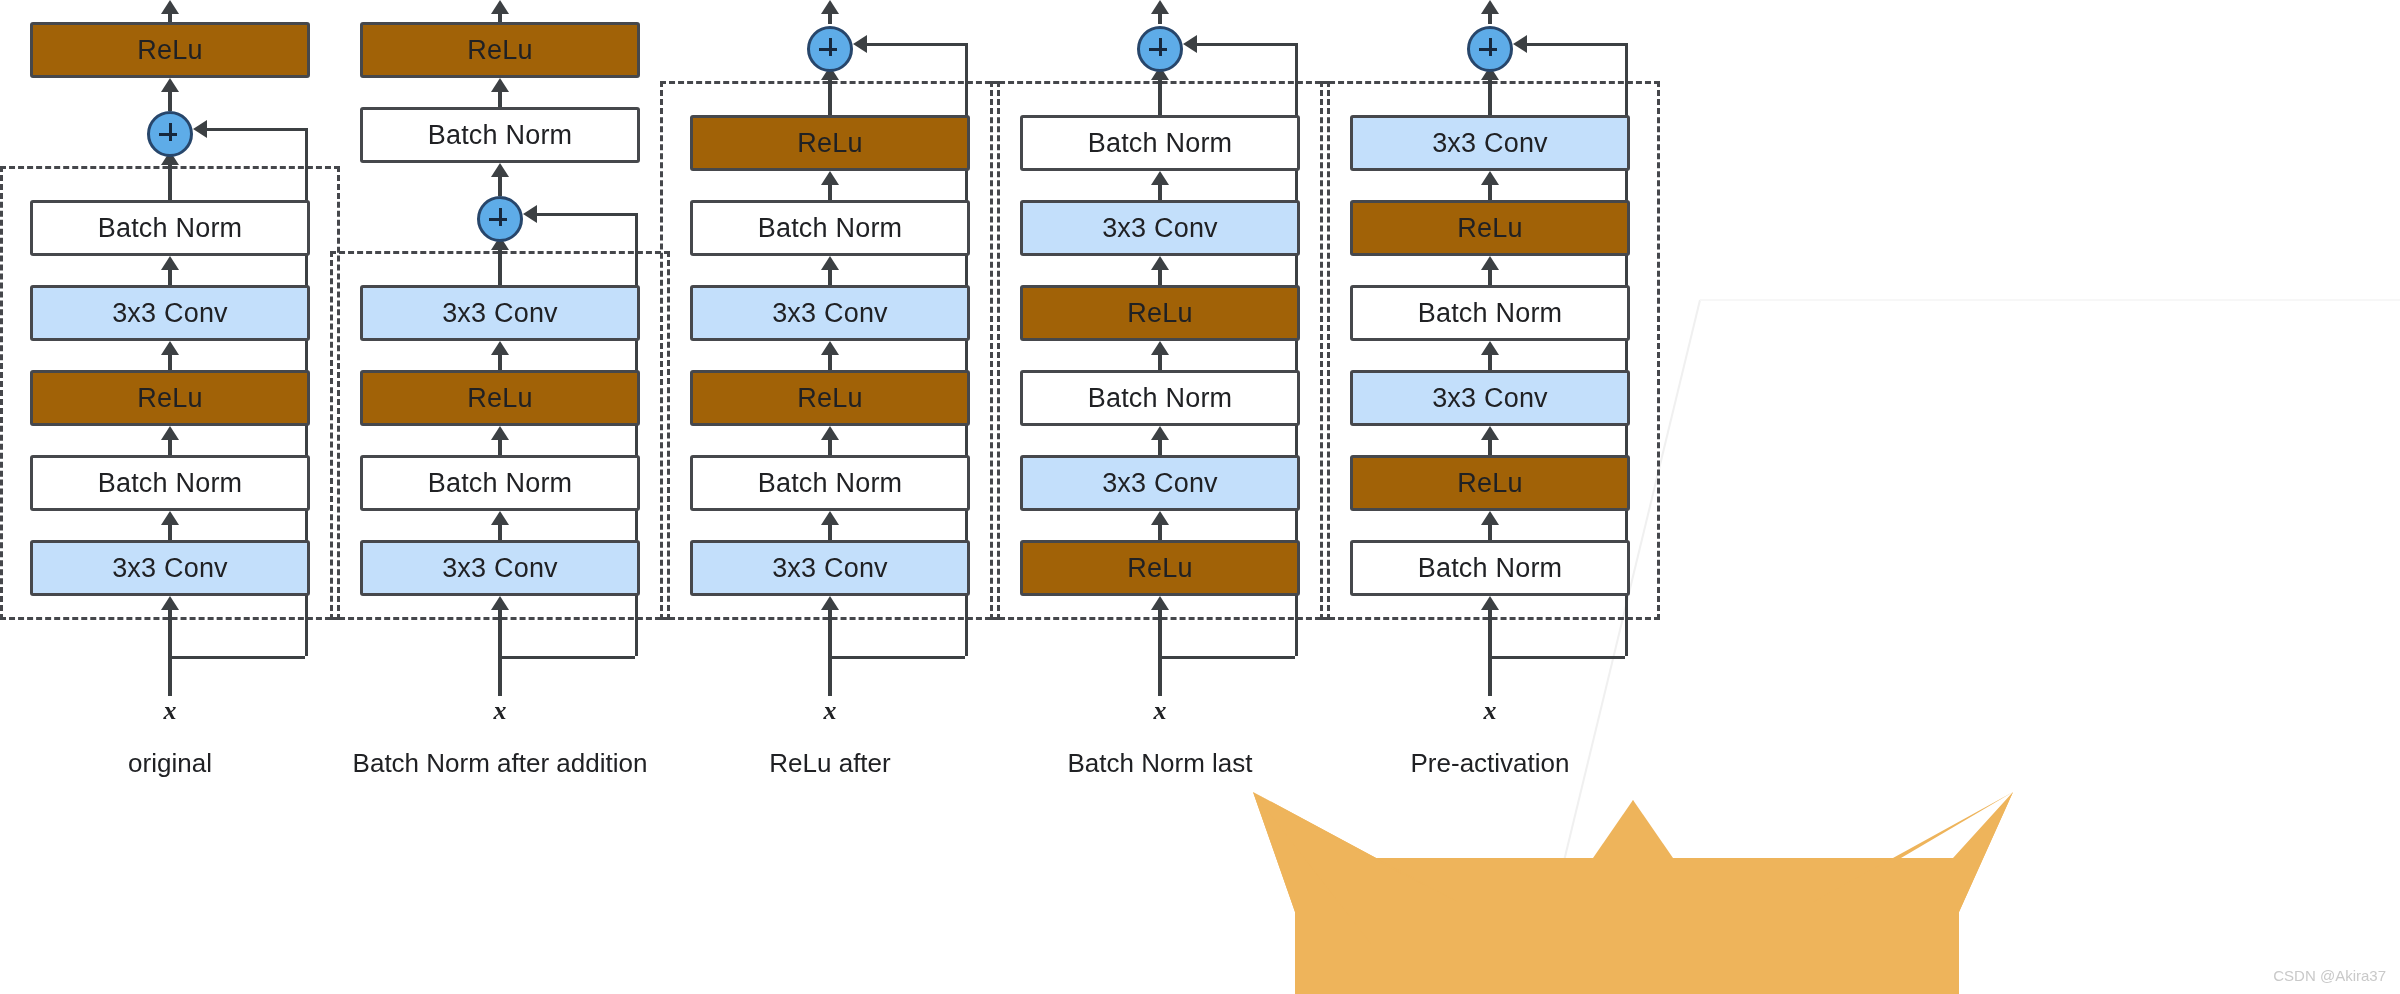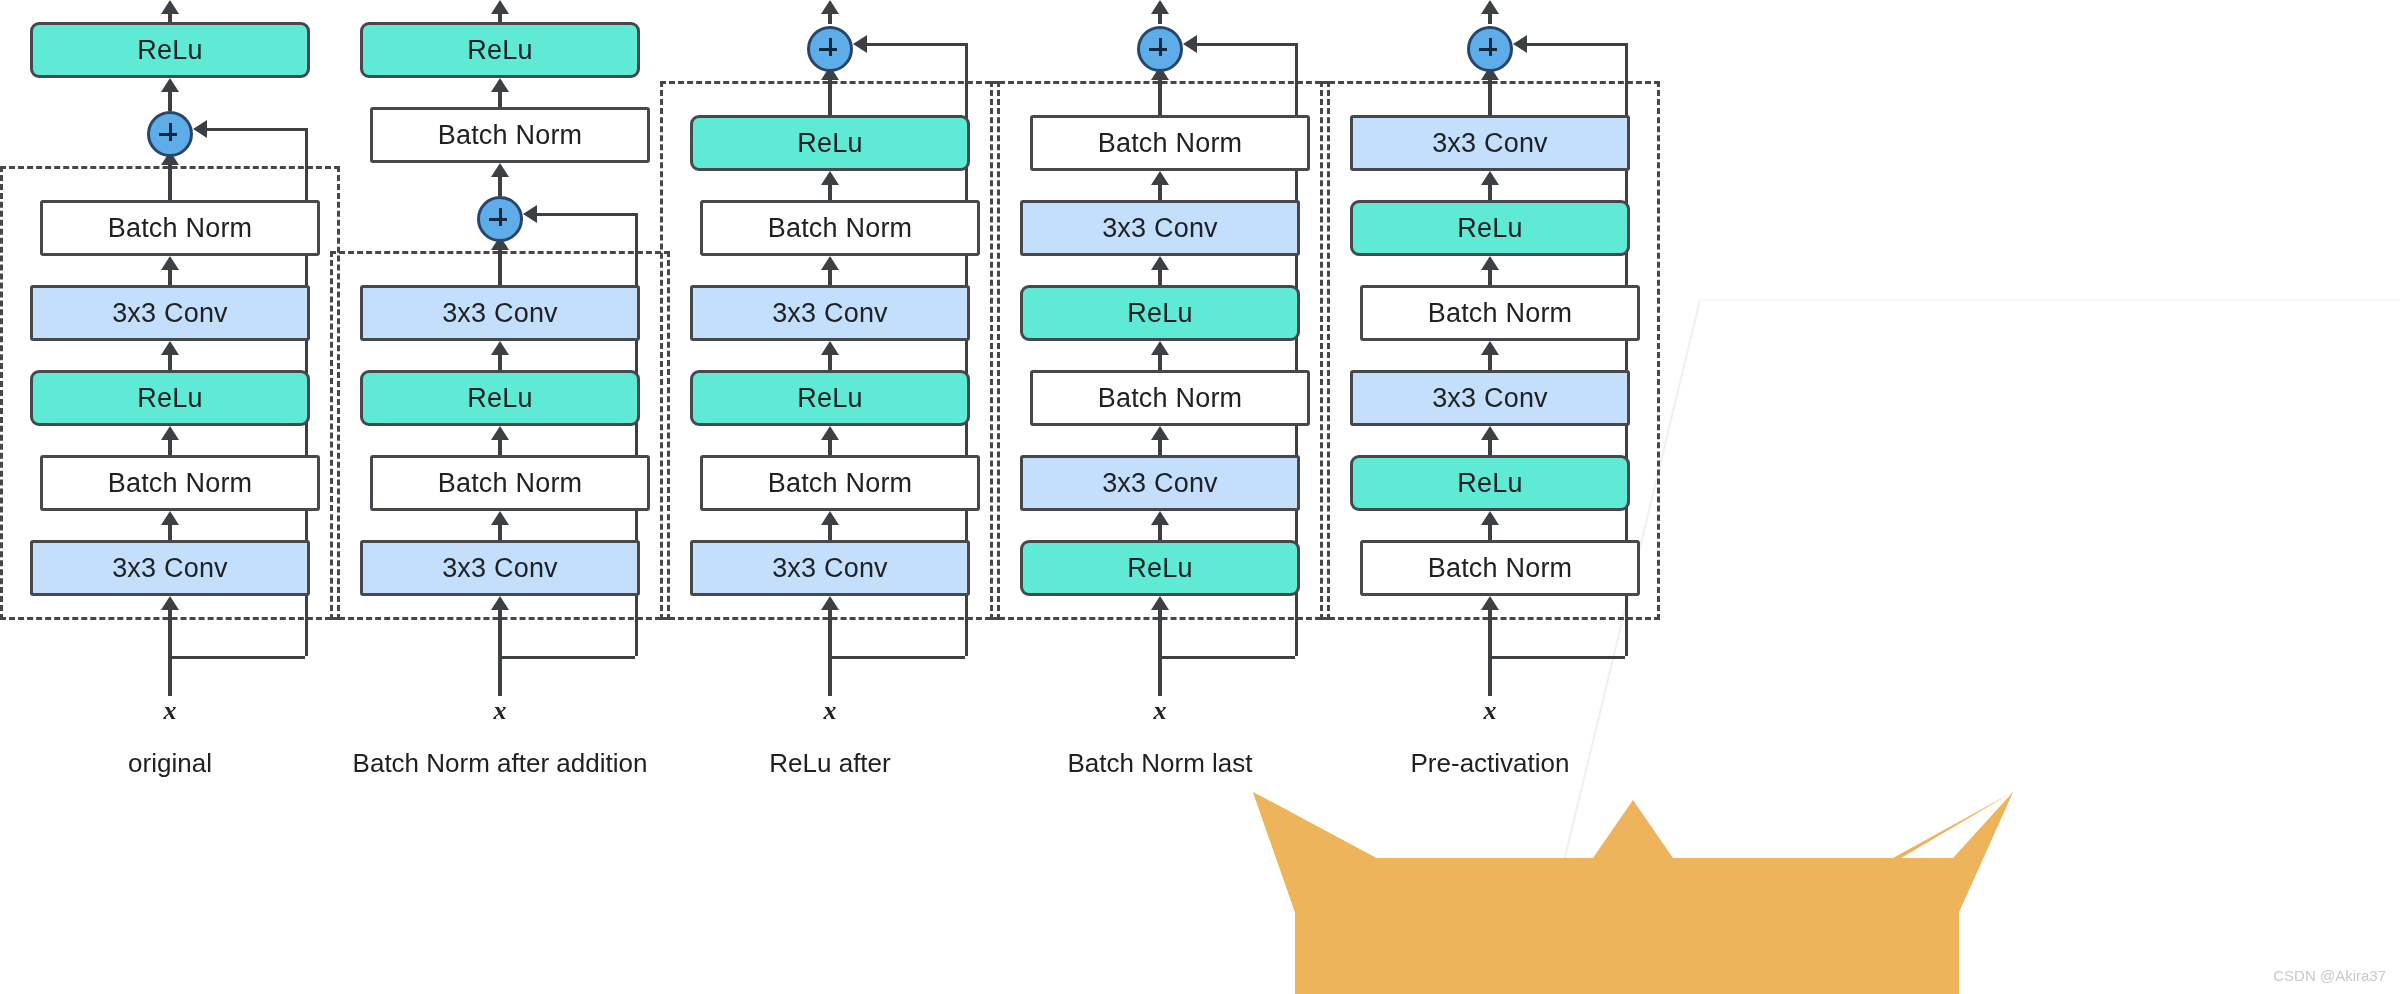--- a/index.html
+++ b/index.html
@@ -20,23 +20,23 @@
     width:280px;height:56px;
     box-sizing:border-box;
     border:3px solid #46484c;
     border-radius:3px;
     display:flex;align-items:center;justify-content:center;
     font-size:27px;color:#202124;
     letter-spacing:.2px;
     background:#ffffff;
     z-index:4;
   }
-  .blk.relu{background:#5eead4;border-radius:9px;}
+  .blk.relu{background:#a16207;}
   .blk.conv{background:#c3dffb;}
-  .blk.bn{background:#ffffff;margin-left:10px;}
+  .blk.bn{background:#ffffff;}
 
   
   .arr{position:absolute;left:50%;transform:translateX(-50%);width:4px;background:#3c4043;z-index:2;}
   .arrhead{position:absolute;left:50%;transform:translateX(-50%);
            width:0;height:0;border-left:9px solid transparent;border-right:9px solid transparent;
            border-bottom:14px solid #3c4043;z-index:3;}
 
   
   .dashbox{
     position:absolute;left:50%;transform:translateX(-50%);

